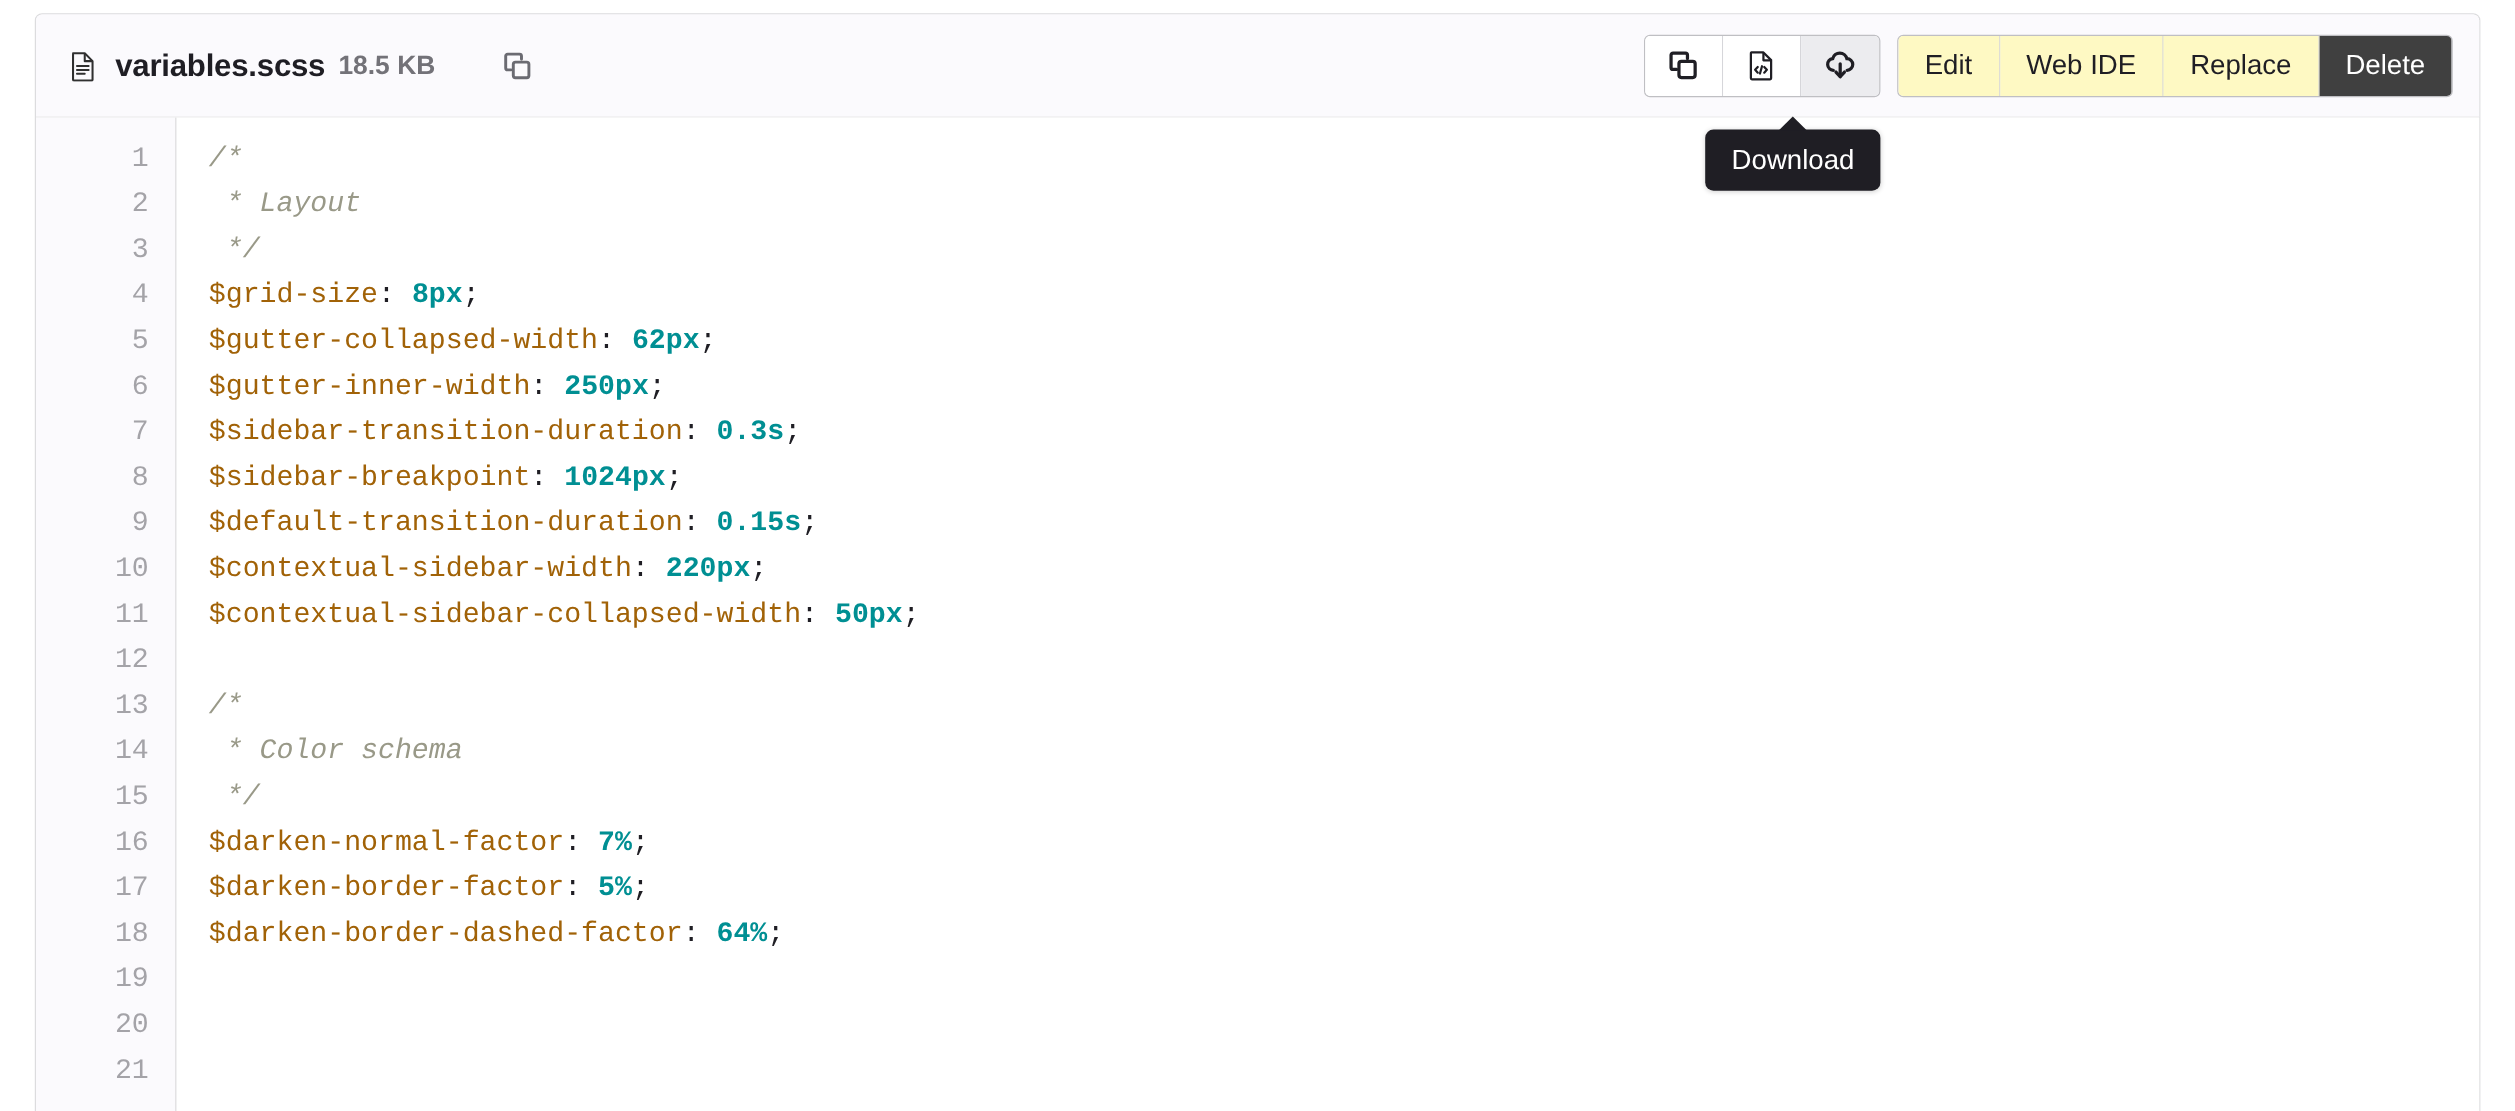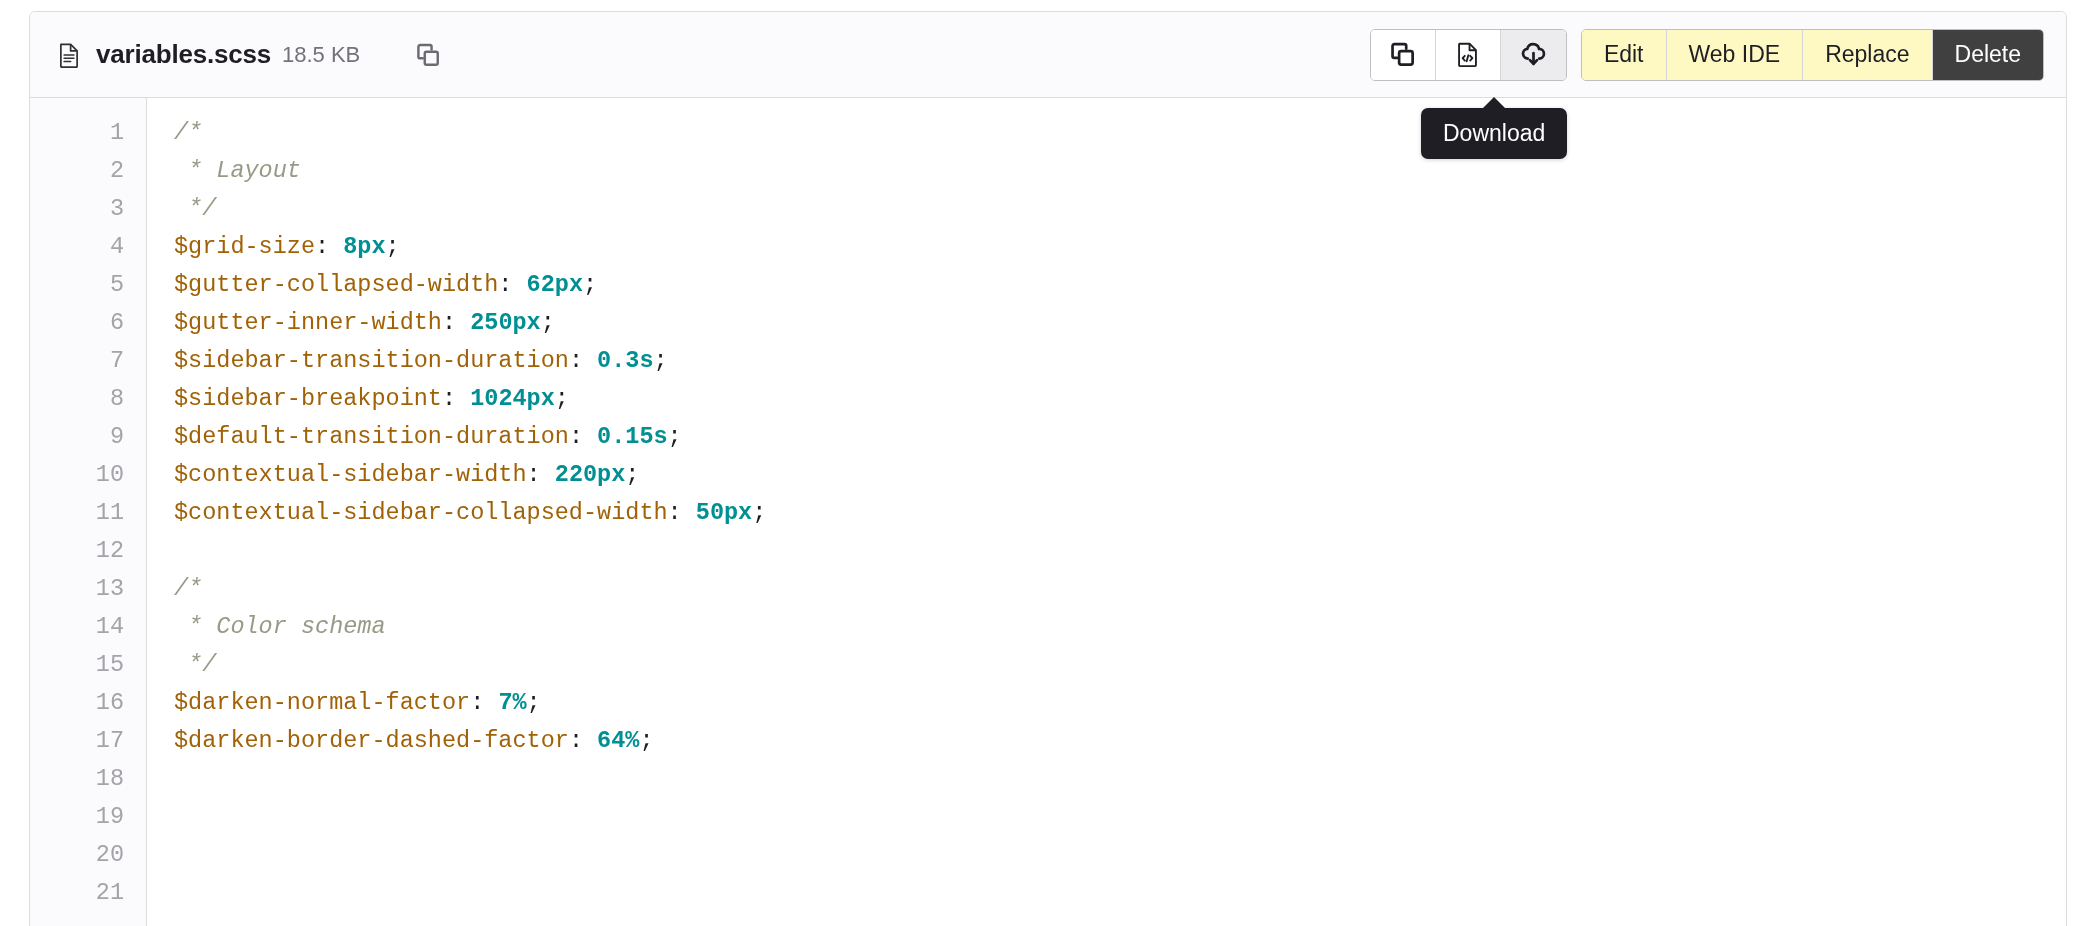--- a/index.html
+++ b/index.html
@@ -66,21 +66,21 @@
   .file-name {
     font-size: 26px;
     font-weight: 700;
     color: #1f1e24;
     letter-spacing: -0.2px;
     white-space: nowrap;
   }
 
   .file-size {
     font-size: 22px;
-    font-weight: 400;
+    font-weight: 700;
     color: #737278;
     margin-left: 11px;
     white-space: nowrap;
   }
 
   .copy-path-btn {
     margin-left: 46px;
     width: 44px;
     height: 44px;
     display: flex;
@@ -335,20 +335,21 @@
           <div class="code-line"><span class="tok-var">$sidebar-transition-duration</span><span class="tok-punct">: </span><span class="tok-value">0.3s</span><span class="tok-punct">;</span></div>
           <div class="code-line"><span class="tok-var">$sidebar-breakpoint</span><span class="tok-punct">: </span><span class="tok-value">1024px</span><span class="tok-punct">;</span></div>
           <div class="code-line"><span class="tok-var">$default-transition-duration</span><span class="tok-punct">: </span><span class="tok-value">0.15s</span><span class="tok-punct">;</span></div>
           <div class="code-line"><span class="tok-var">$contextual-sidebar-width</span><span class="tok-punct">: </span><span class="tok-value">220px</span><span class="tok-punct">;</span></div>
           <div class="code-line"><span class="tok-var">$contextual-sidebar-collapsed-width</span><span class="tok-punct">: </span><span class="tok-value">50px</span><span class="tok-punct">;</span></div>
           <div class="code-line">&nbsp;</div>
           <div class="code-line"><span class="tok-comment">/*</span></div>
           <div class="code-line"><span class="tok-comment"> * Color schema</span></div>
           <div class="code-line"><span class="tok-comment"> */</span></div>
           <div class="code-line"><span class="tok-var">$darken-normal-factor</span><span class="tok-punct">: </span><span class="tok-value">7%</span><span class="tok-punct">;</span></div>
+          <div class="code-line"><span class="tok-var">$darken-border-factor</span><span class="tok-punct">: </span><span class="tok-value">5%</span><span class="tok-punct">;</span></div>
           <div class="code-line"><span class="tok-var">$darken-border-dashed-factor</span><span class="tok-punct">: </span><span class="tok-value">64%</span><span class="tok-punct">;</span></div>
           <div class="code-line">&nbsp;</div>
         </div>
     </div>
 
   </div>
 
   <div class="tooltip">Download</div>
 
 </div>

